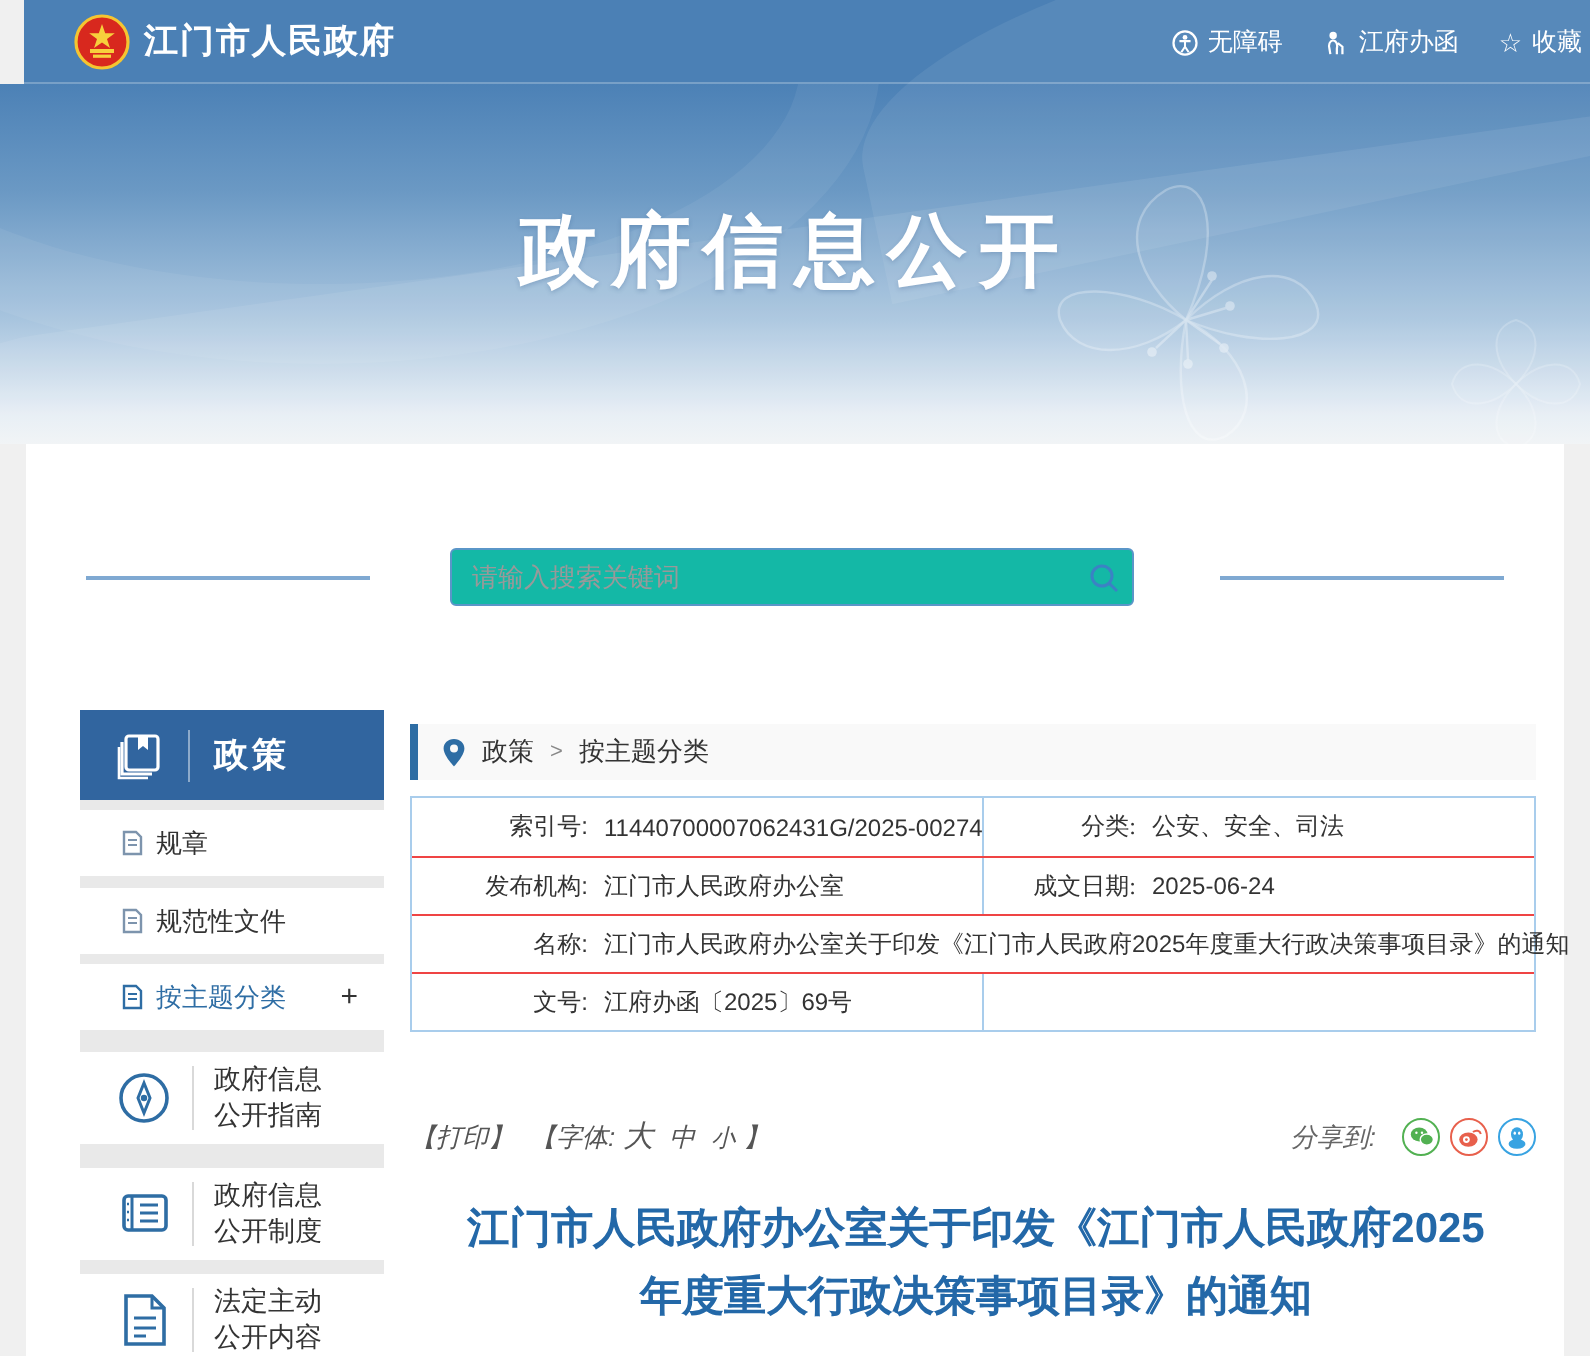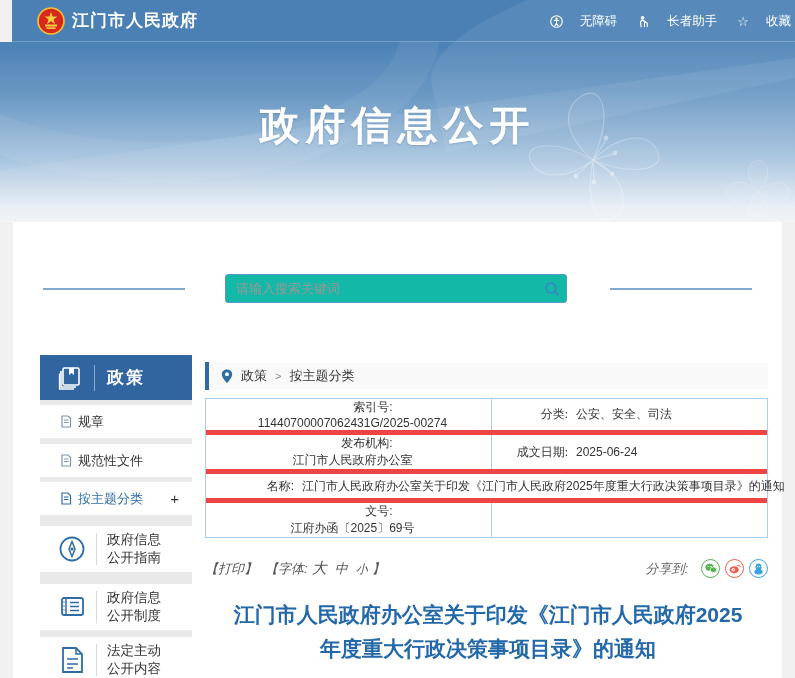--- a/index.html
+++ b/index.html
@@ -9,21 +9,21 @@
   
   .header-bar { position:absolute; left:0; top:0; width:795px; height:42px;
     background:#4b80b5; border-bottom:1px solid rgba(255,255,255,.25); z-index:5;margin-left:12px; }
   .header-swoosh { position:absolute; right:-40px; top:-30px; width:420px; height:140px;
     background:rgba(255,255,255,.07); transform:rotate(-12deg); border-radius:50% 50% 0 0; }
   .emblem { position:absolute; left:25px; top:7px; width:28px; height:28px; }
   .site-name { position:absolute; left:60px; top:0; height:42px; line-height:42px;
     color:#fff; font-size:17px; font-weight:bold; letter-spacing:1px; }
   .top-links { position:absolute; right:16px; top:0; height:42px; display:flex;
     align-items:center; gap:20px; }
-  .top-link { display:flex; align-items:center; gap:17px; color:#fff; font-size:12.5px;
+  .top-link { display:flex; align-items:center; gap:5px; color:#fff; font-size:12.5px;
     cursor:pointer; white-space:nowrap; }
   .top-link .glyph { font-size:13px; line-height:1; }
 
   
   .banner { position:absolute; left:0; top:42px; width:795px; height:180px;
     background:linear-gradient(180deg,#4c81b6 0%,#6b99c4 30%,#a7c4de 65%,#e7eef5 92%,#f0f3f6 100%);
     overflow:hidden; }
   .banner-arc1 { position:absolute; left:-120px; top:-160px; width:560px; height:300px;
     border-radius:50%; border:40px solid rgba(255,255,255,.06); }
   .banner-band { position:absolute; left:-80px; top:70px; width:1000px; height:220px;
@@ -72,24 +72,24 @@
   
   .breadcrumb { position:absolute; left:205px; top:362px; width:563px; height:28px;
     background:#f9f9f9; border-left:4px solid #2e6da4; display:flex; align-items:center;
     padding-left:12px; font-size:13px; color:#333; }
   .breadcrumb .pin { display:flex; margin-right:8px; }
   .breadcrumb .sep { color:#888; margin:0 8px; font-size:11px; }
   .breadcrumb .crumb { cursor:pointer; }
 
   .info-table { position:absolute; left:205px; top:398px; width:563px;
     border:1px solid #a9cdec; background:#fff; font-size:12px; color:#333; }
-  .t-row { display:flex; min-height:29px; border-top:5px solid #ef4444; }
+  .t-row { display:flex; min-height:29px; border-top:1px solid #ef4444; }
   .t-row:first-child { border-top:none; }
   .t-cell { display:flex; align-items:center; }
-  .t-cell.l { width:286px; border-right:1px solid #a9cdec;flex-direction:column; }
+  .t-cell.l { width:286px; border-right:1px solid #a9cdec; }
   .t-cell.r { flex:1; }
   .t-cell.full { flex:1; }
   .t-label { width:88px; text-align:right; flex-shrink:0; white-space:nowrap; }
   .t-cell.r .t-label { width:76px;font-family:Liberation Serif, serif; }
   .t-value { margin-left:8px; white-space:nowrap; }
 
   
   .toolbar { position:absolute; left:205px; top:556px; width:563px; height:22px;
     display:flex; align-items:flex-end; font-size:13px; color:#555;font-style:italic; }
   .toolbar .seg { cursor:pointer; }
@@ -130,21 +130,21 @@
           <circle cx="7" cy="4" r="1.3" fill="#fff"></circle>
           <path d="M4 6 L10 6 M7 6 L7 9 L5 12 M7 9 L9 12" stroke="#fff" stroke-width="1.1" fill="none"></path>
         </svg>
         <span>无障碍</span>
       </div>
       <div class="top-link">
         <svg width="13" height="13" viewBox="0 0 14 14">
           <circle cx="6" cy="3" r="2" fill="#fff"></circle>
           <path d="M6 5.5 C4 6 3.5 8 4 10 L4.5 13 M6 5.5 C8 6 8.5 8 8 10 L8 13 M8.5 7 L11 9 L11 13" stroke="#fff" stroke-width="1.2" fill="none"></path>
         </svg>
-        <span>长者助手</span>
+        <span>江府办函</span>
       </div>
       <div class="top-link">
         <span class="glyph">☆</span>
         <span>收藏</span>
       </div>
     </div>
   </div>
 
   <div class="banner">
     <div class="banner-arc1"></div>

